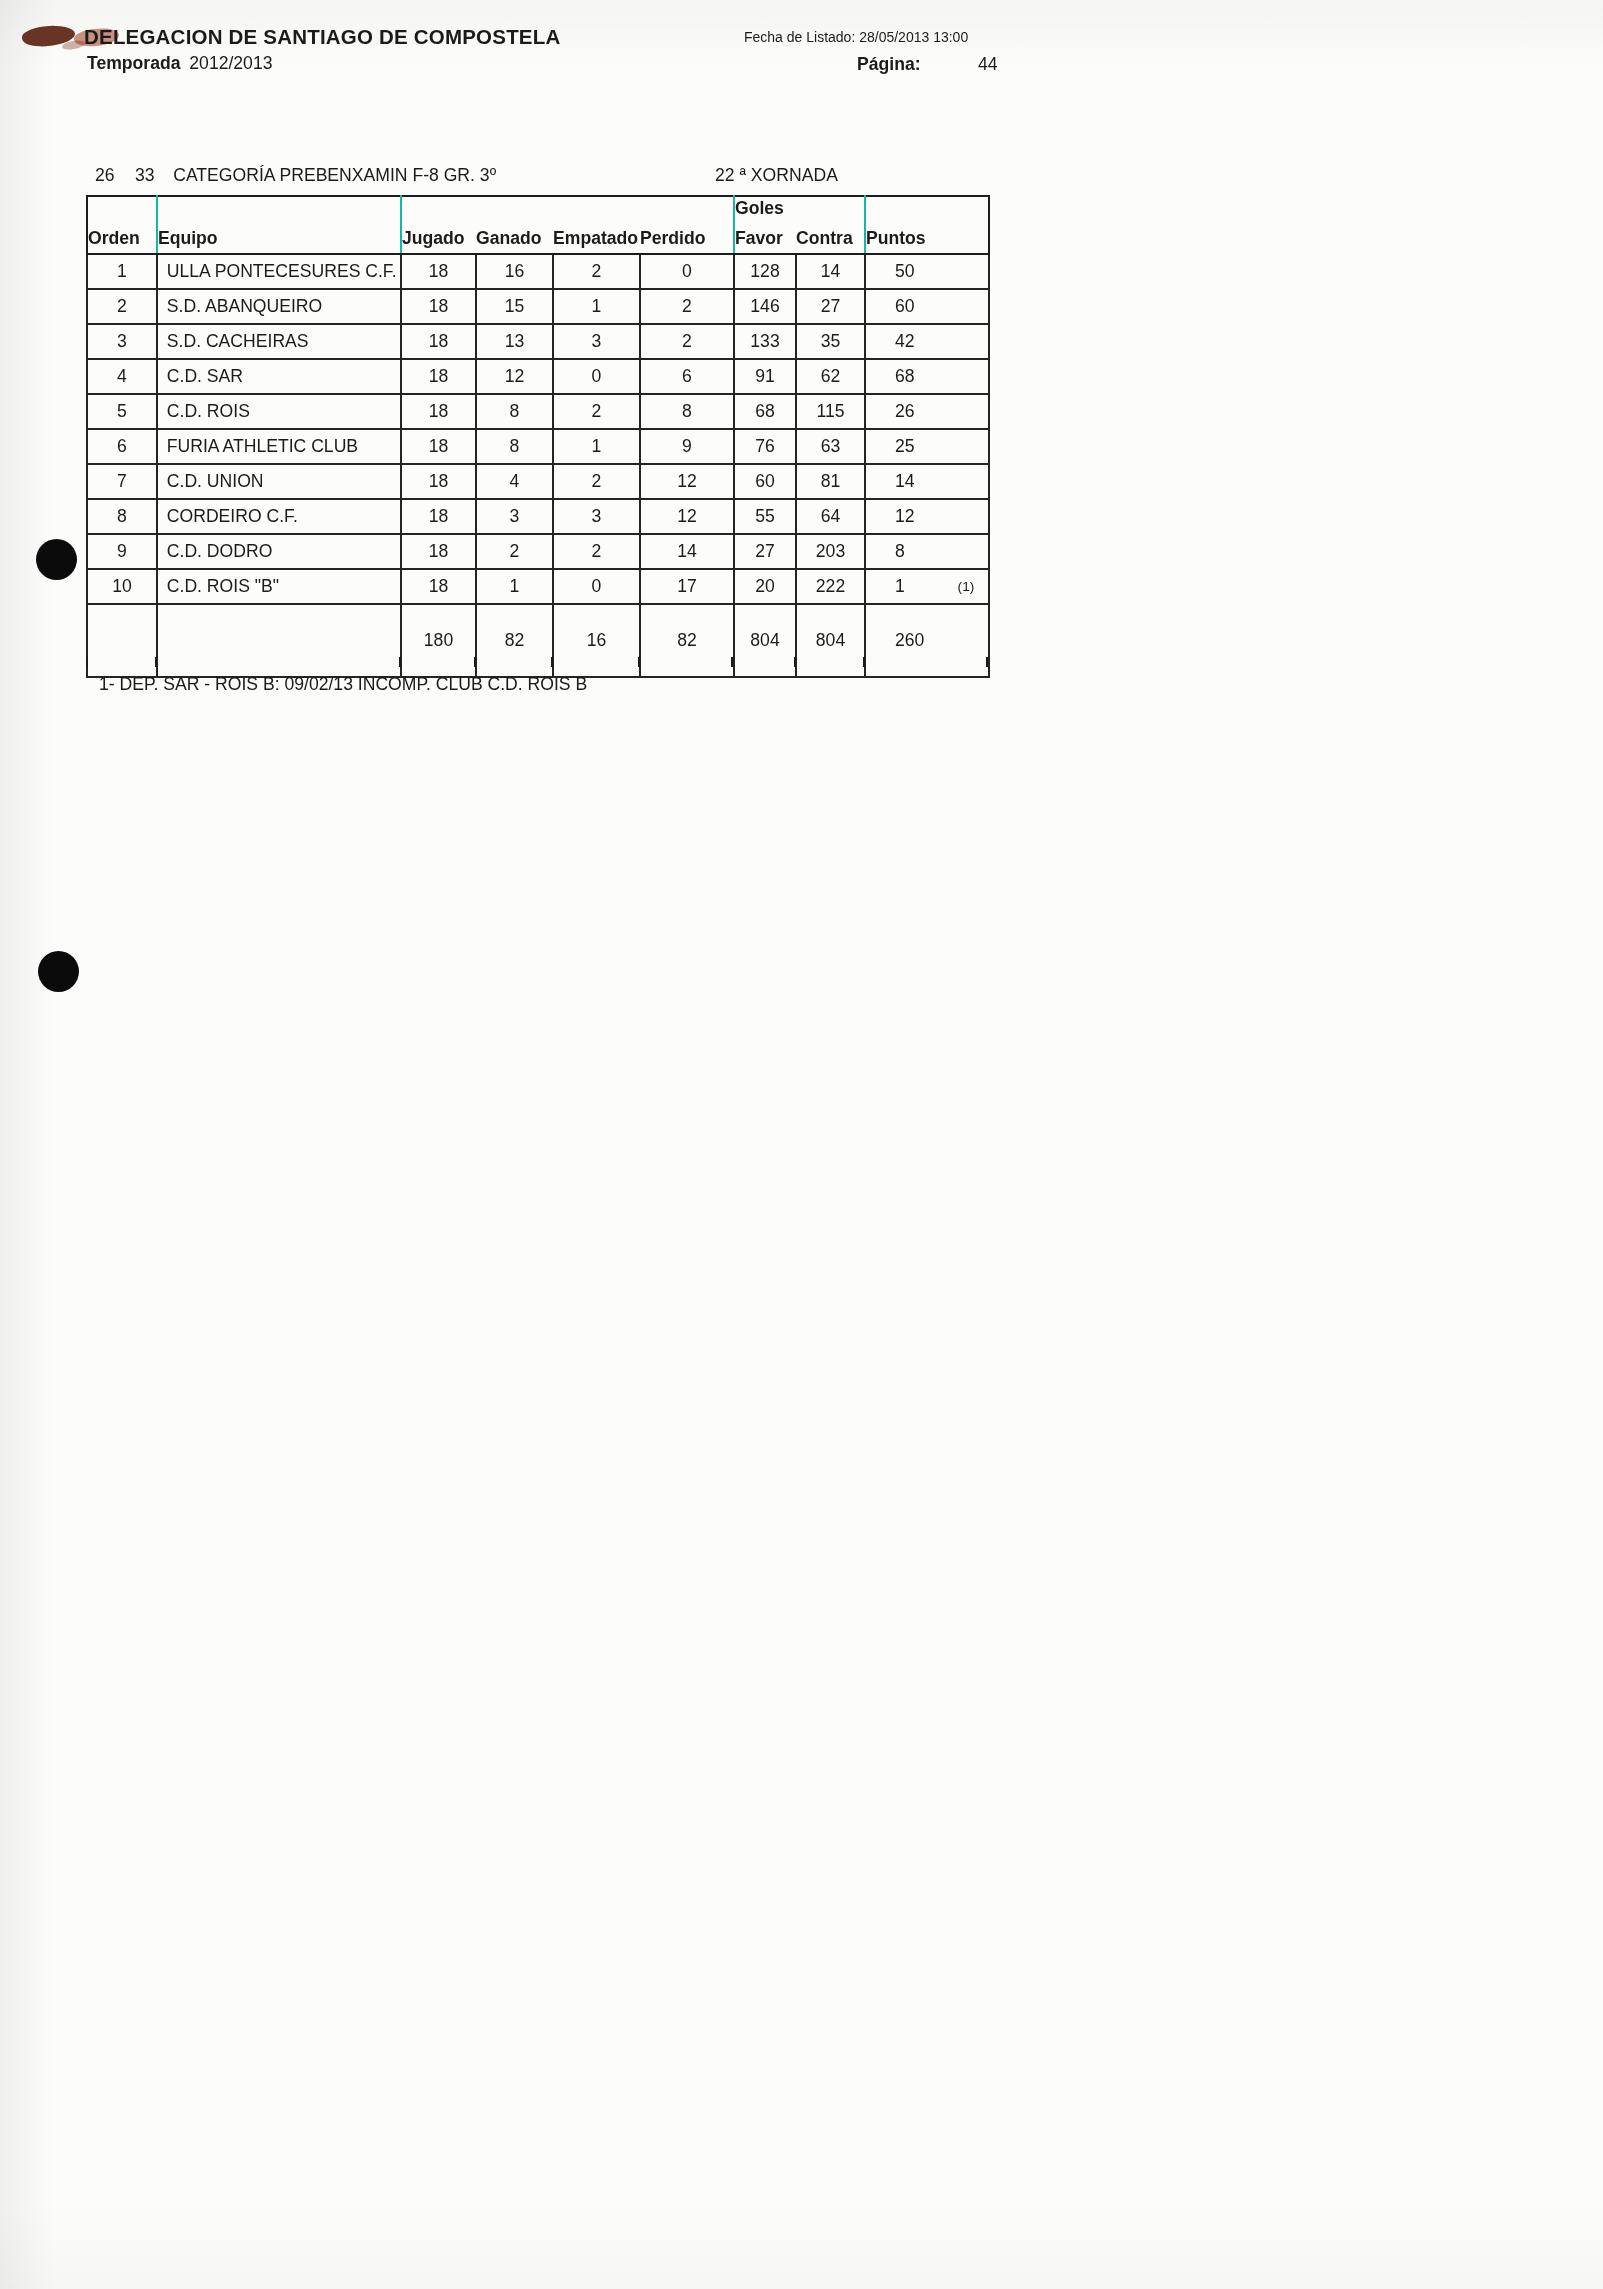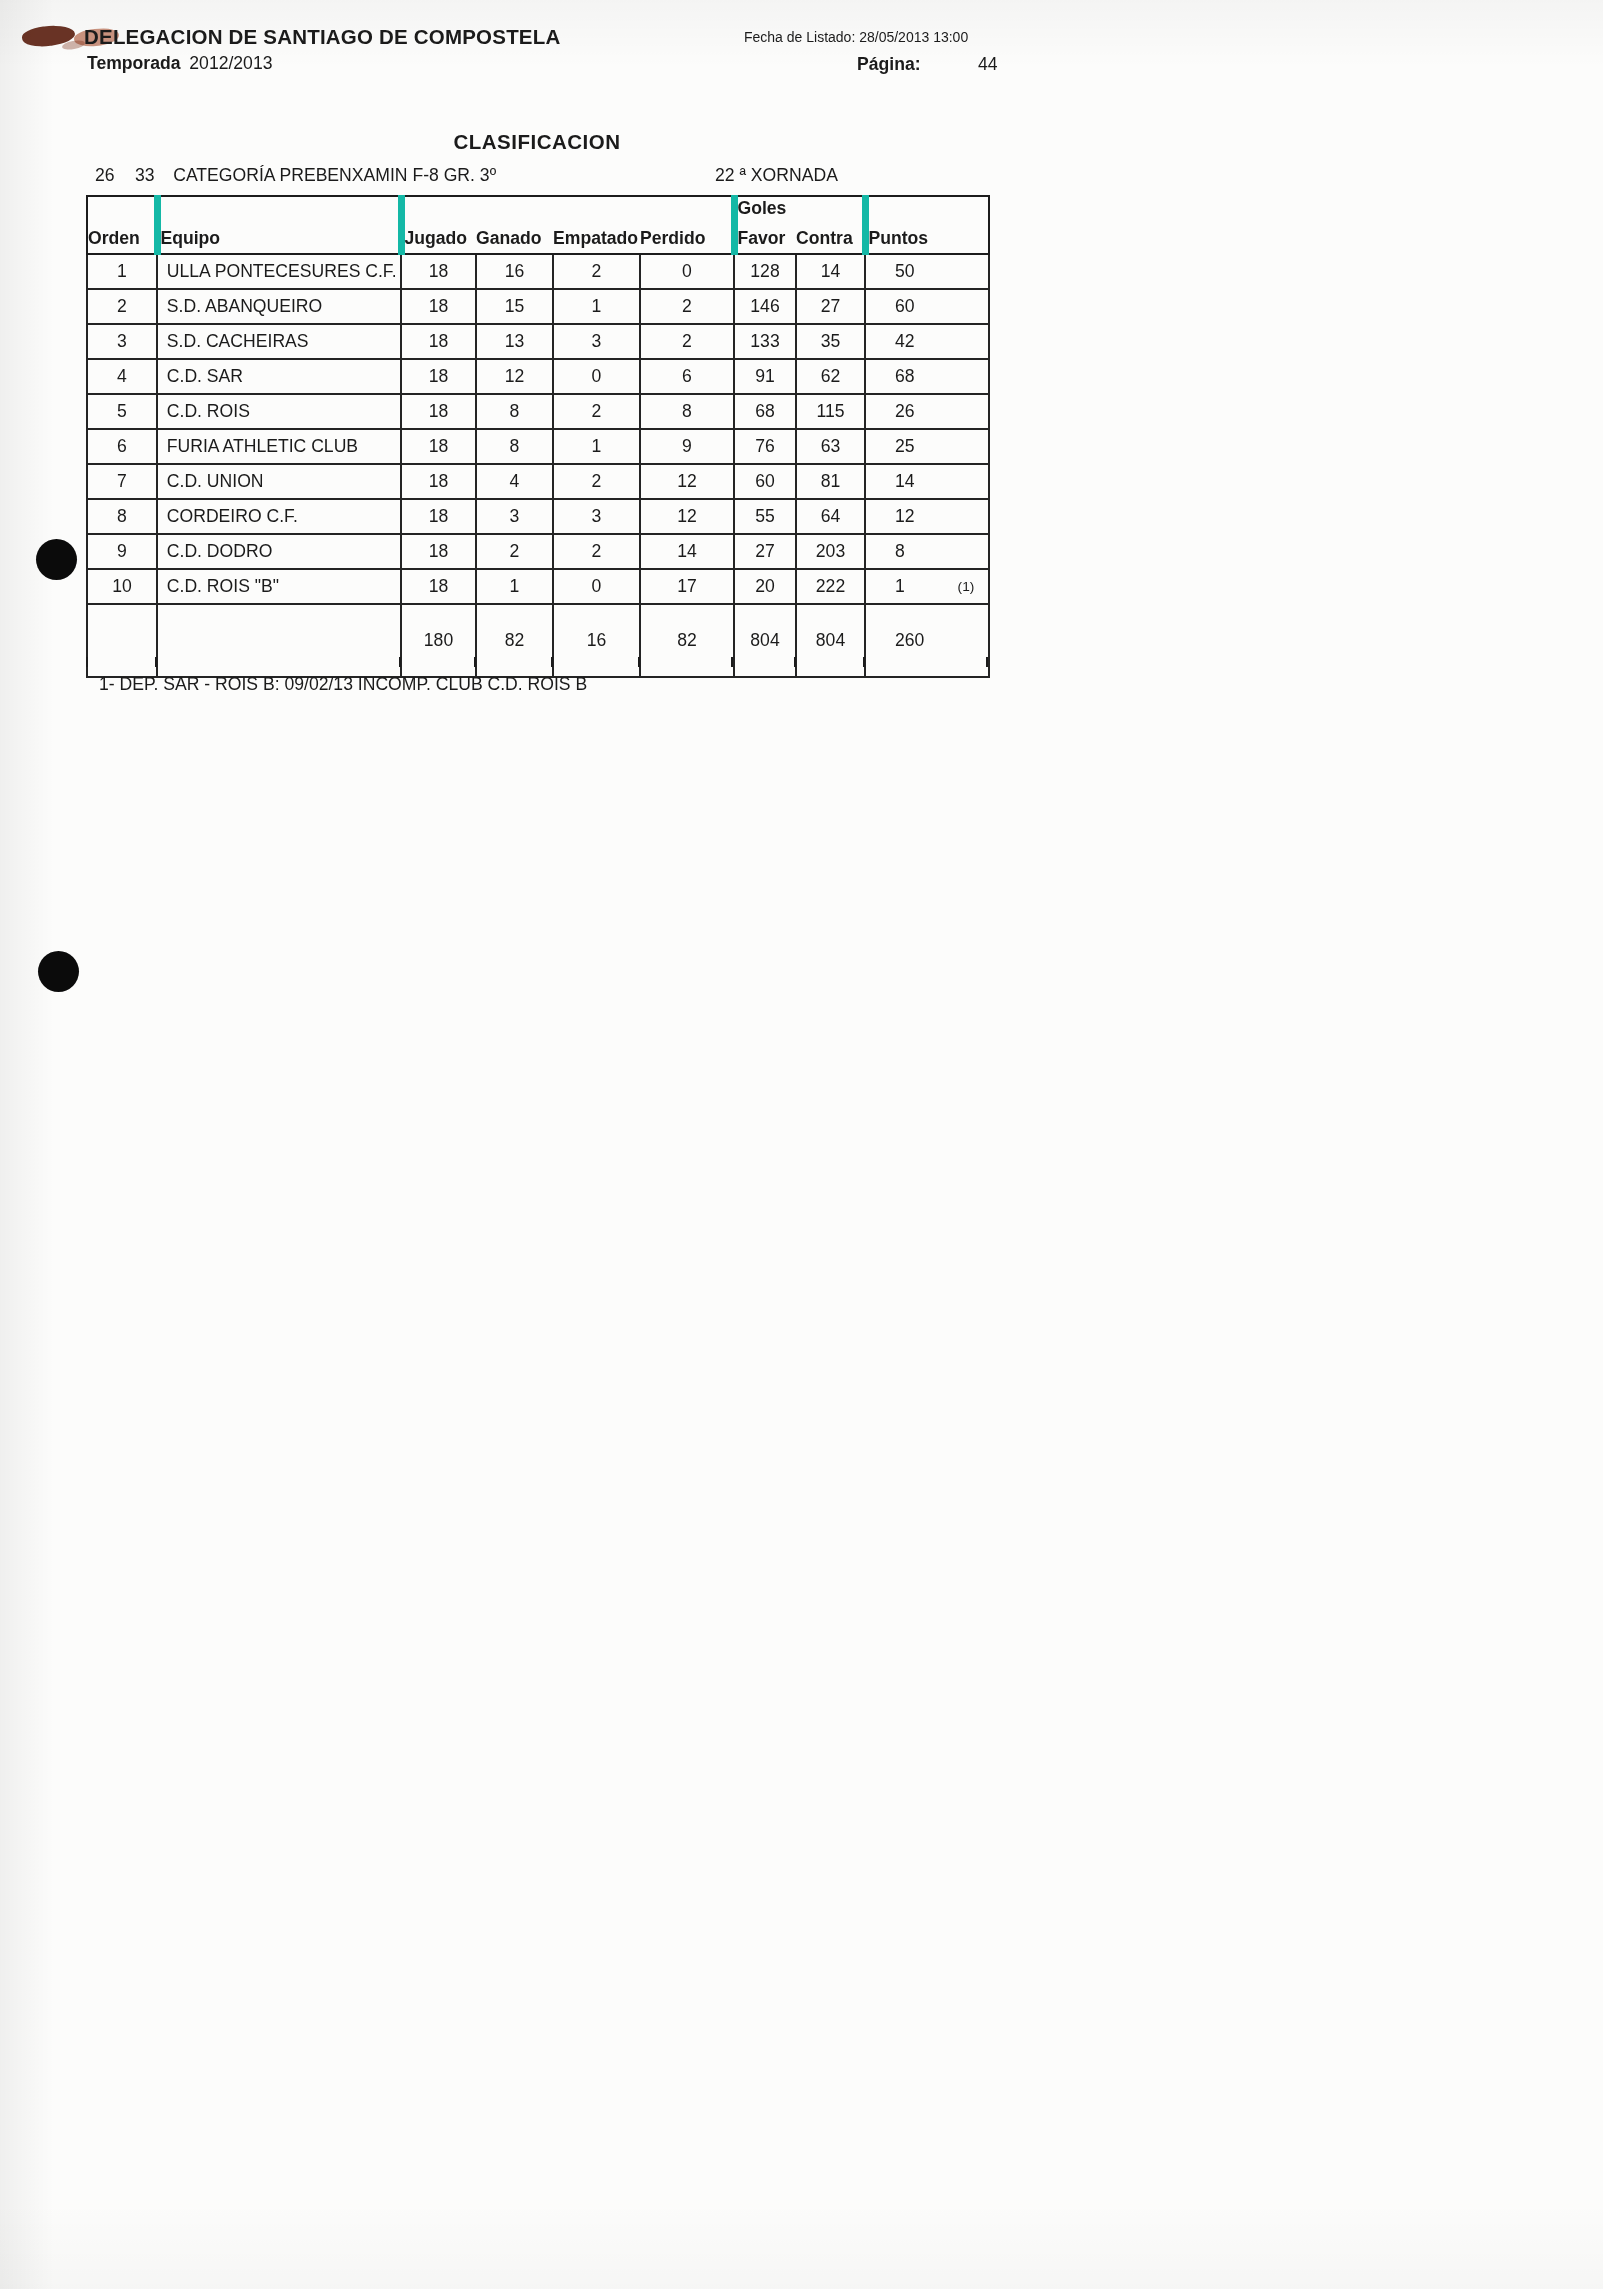--- a/index.html
+++ b/index.html
@@ -63,21 +63,21 @@
     border-collapse: collapse; table-layout: fixed;
     font-size: 17.6px; color: #1b1b1b;
     border: 2px solid #1c1c1c; border-bottom-width: 2.9px;
   }
   .standings th, .standings td { padding: 0; line-height: 1.1; font-weight: normal; }
 
   .standings thead tr.hrow1 th { height: 21.5px; }
   .standings thead tr.hrow2 th { height: 25px; }
   .standings thead th { font-weight: bold; text-align: left; vertical-align: bottom; padding-bottom: 4.9px; }
   .standings thead th.hb { border-bottom: 2px solid #1c1c1c; }
-  .standings th.br, .standings td.br { border-right: 7px solid #14b8a6; }
+  .standings th.br, .standings td.br { border-right: 2px solid #14b8a6; }
   .h-orden { text-align: center; }
   .h-goles { text-align: center; vertical-align: middle; padding-bottom: 0; padding-top: 2.9px; }
   .h-pad   { padding-left: 5.9px; }
   .h-equipo{ padding-left: 13.7px; }
 
   .standings tbody tr { height: 35px; }
   .standings tbody td, .standings tfoot td { border: 2px solid #242424; text-align: center; vertical-align: middle; }
   .standings tfoot tr { height: 73px; }
   .c-equipo { text-align: left !important; padding-left: 8.8px !important; }
   .c-puntos { position: relative; text-align: left !important; padding-left: 29px !important; }
@@ -111,21 +111,20 @@
   </div>
 
   <div class="abs fecha">
     <span>Fecha de Listado:</span>
     <span>28/05/2013 13:00</span>
   </div>
 
   <div class="abs pagina-label">Página:</div>
   <div class="abs pagina-value">44</div>
 
-  <div class="abs title">CLASIFICACION</div>
 
   <div class="abs meta">
     <span class="code1">26</span>
     <span class="code2">33</span>
     <span>CATEGORÍA PREBENXAMIN F-8 GR. 3º</span>
   </div>
   <div class="abs jornada">22 ª XORNADA</div>
 
   <table class="standings">
     <colgroup>

